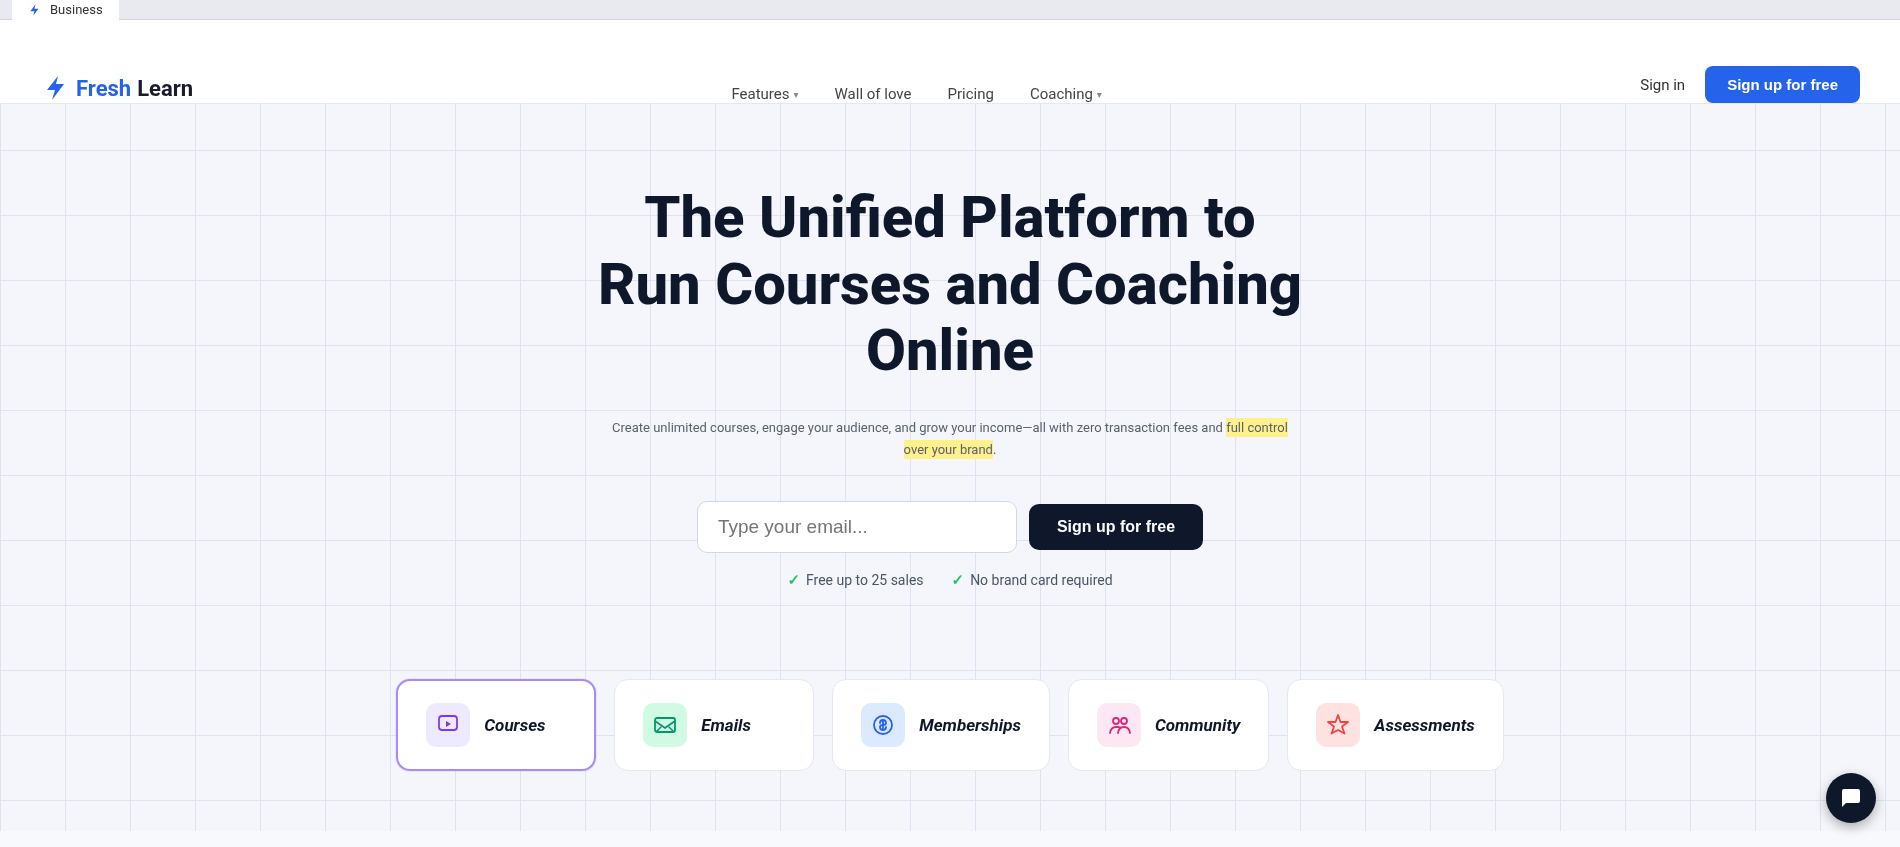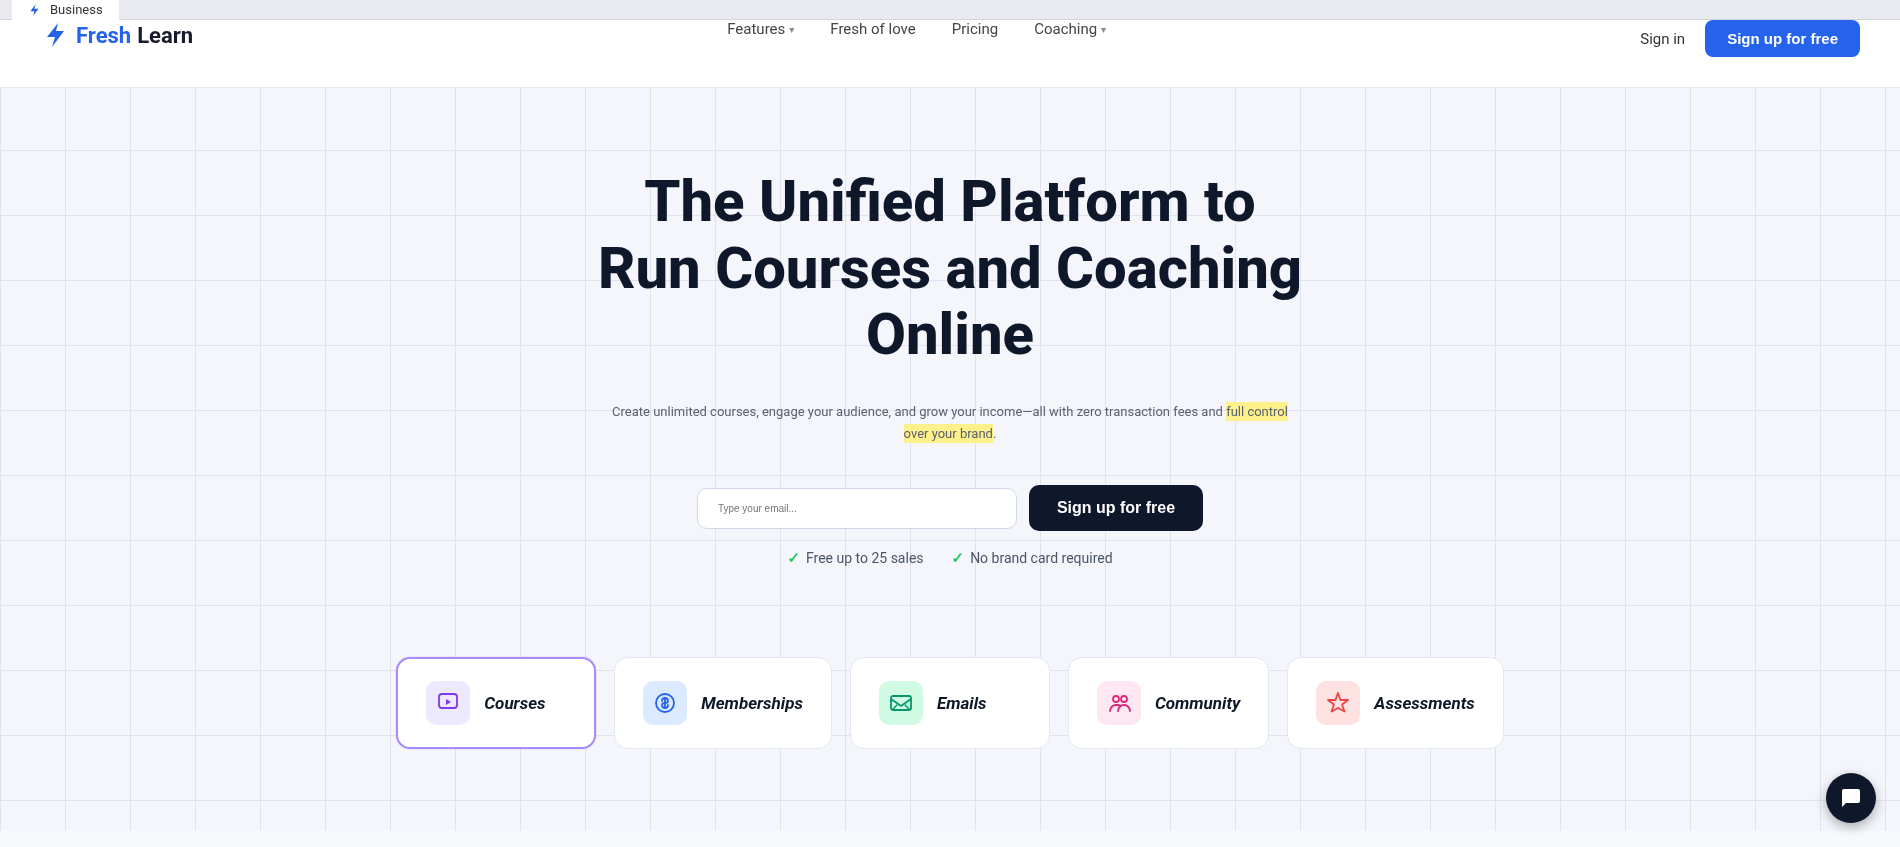--- a/index.html
+++ b/index.html
@@ -39,23 +39,23 @@
         linear-gradient(to bottom, #dde3f0 1px, transparent 1px);
       background-size: 65px 65px;
       min-height: 811px;
     }
 
     
     .navbar {
       background: rgba(255,255,255,0.95);
       border-bottom: 1px solid #e5e8f0;
       padding: 0 40px;
-      height: 68px;
-      display: flex;
-      align-items: flex-start;
+      height: 84px;
+      display: flex;
+      align-items: flex-end;
       justify-content: space-between;
       position: relative;
       z-index: 10;
     }
     .logo {
       display: flex;
       align-items: center;
       gap: 6px;
       font-size: 22px;
       font-weight: 700;
@@ -138,21 +138,21 @@
       align-items: center;
       justify-content: center;
       gap: 12px;
       margin-bottom: 18px;
     }
     .email-input {
       width: 320px;
       padding: 14px 20px;
       border: 1.5px solid #d0d8e8;
       border-radius: 10px;
-      font-size: 10px;
+      font-size: 19px;
       color: #aaa;
       background: #fff;
       outline: none;
     }
     .signup-btn-dark {
       background: #0f172a;
       color: #fff;
       border: none;
       border-radius: 10px;
       padding: 14px 28px;
@@ -268,21 +268,21 @@
       <span class="logo-fresh">Fresh</span>
         <span class="logo-learn">Learn</span>
     </a>
 
     <div class="nav-center">
       <a class="nav-link">
         <span>Features</span>
         <span class="chevron">▾</span>
       </a>
       <a class="nav-link">
-        <span>Fresh of love</span>
+        <span>Wall of love</span>
       </a>
       <a class="nav-link">
         <span>Pricing</span>
       </a>
       <a class="nav-link">
         <span>Coaching</span>
         <span class="chevron">▾</span>
       </a>
     </div>
 
@@ -324,38 +324,38 @@
       <div class="card-icon-wrap icon-courses">
         <svg width="24" height="24" viewBox="0 0 24 24" fill="none">
           <rect x="3" y="3" width="18" height="14" rx="3" stroke="#7c3aed" stroke-width="1.8"></rect>
           <path d="M10 8l5 3-5 3V8z" fill="#7c3aed"></path>
         </svg>
       </div>
       <span class="card-label">Courses</span>
     </div>
 
     <div class="feature-card">
-      <div class="card-icon-wrap icon-memberships">
-        <svg width="24" height="24" viewBox="0 0 24 24" fill="none">
-          <circle cx="12" cy="12" r="9" stroke="#2563eb" stroke-width="1.8"></circle>
-          <path d="M12 7v10M9 10c0-1.66 1.34-3 3-3s3 1.34 3 3c0 1.66-1.34 2-3 2s-3 .34-3 2c0 1.66 1.34 3 3 3s3-1.34 3-3" stroke="#2563eb" stroke-width="1.8" stroke-linecap="round"></path>
-        </svg>
-      </div>
-      <span class="card-label">Memberships</span>
-    </div>
-
-    <div class="feature-card">
       <div class="card-icon-wrap icon-emails">
         <svg width="24" height="24" viewBox="0 0 24 24" fill="none">
           <rect x="2" y="5" width="20" height="14" rx="2" stroke="#059669" stroke-width="1.8"></rect>
           <path d="M2 8l10 7 10-7" stroke="#059669" stroke-width="1.8"></path>
           <path d="M16 14l4 4M8 14l-4 4" stroke="#059669" stroke-width="1.5" stroke-linecap="round"></path>
         </svg>
       </div>
       <span class="card-label">Emails</span>
+    </div>
+
+    <div class="feature-card">
+      <div class="card-icon-wrap icon-memberships">
+        <svg width="24" height="24" viewBox="0 0 24 24" fill="none">
+          <circle cx="12" cy="12" r="9" stroke="#2563eb" stroke-width="1.8"></circle>
+          <path d="M12 7v10M9 10c0-1.66 1.34-3 3-3s3 1.34 3 3c0 1.66-1.34 2-3 2s-3 .34-3 2c0 1.66 1.34 3 3 3s3-1.34 3-3" stroke="#2563eb" stroke-width="1.8" stroke-linecap="round"></path>
+        </svg>
+      </div>
+      <span class="card-label">Memberships</span>
     </div>
 
     <div class="feature-card">
       <div class="card-icon-wrap icon-community">
         <svg width="24" height="24" viewBox="0 0 24 24" fill="none">
           <circle cx="9" cy="8" r="3" stroke="#db2777" stroke-width="1.8"></circle>
           <circle cx="17" cy="8" r="3" stroke="#db2777" stroke-width="1.8"></circle>
           <path d="M3 20c0-3.31 2.69-6 6-6h2c.74 0 1.46.13 2.12.37M11 20c0-3.31 2.69-6 6-6s6 2.69 6 6" stroke="#db2777" stroke-width="1.8" stroke-linecap="round"></path>
         </svg>
       </div>

